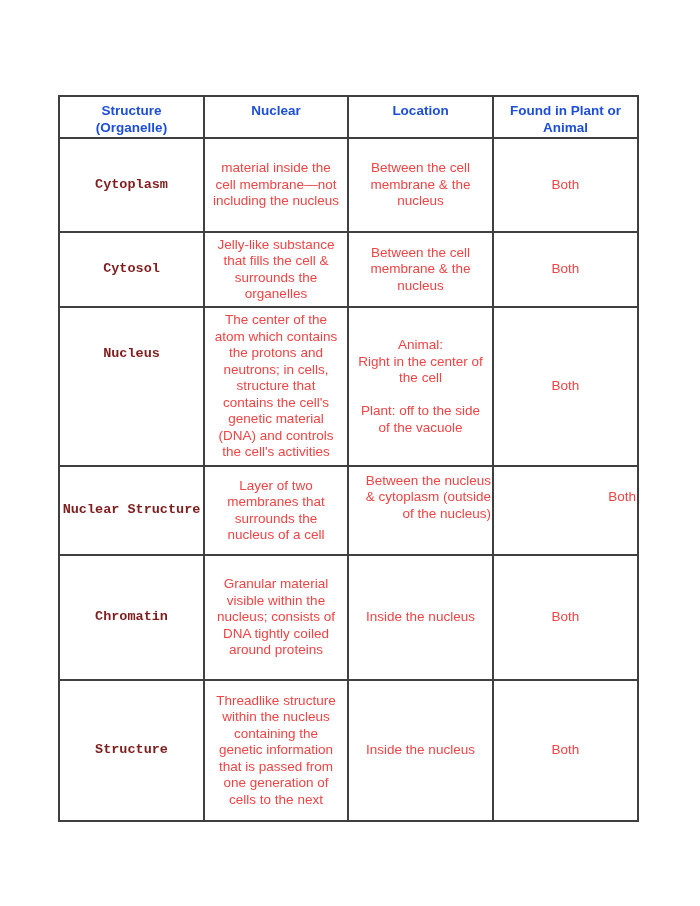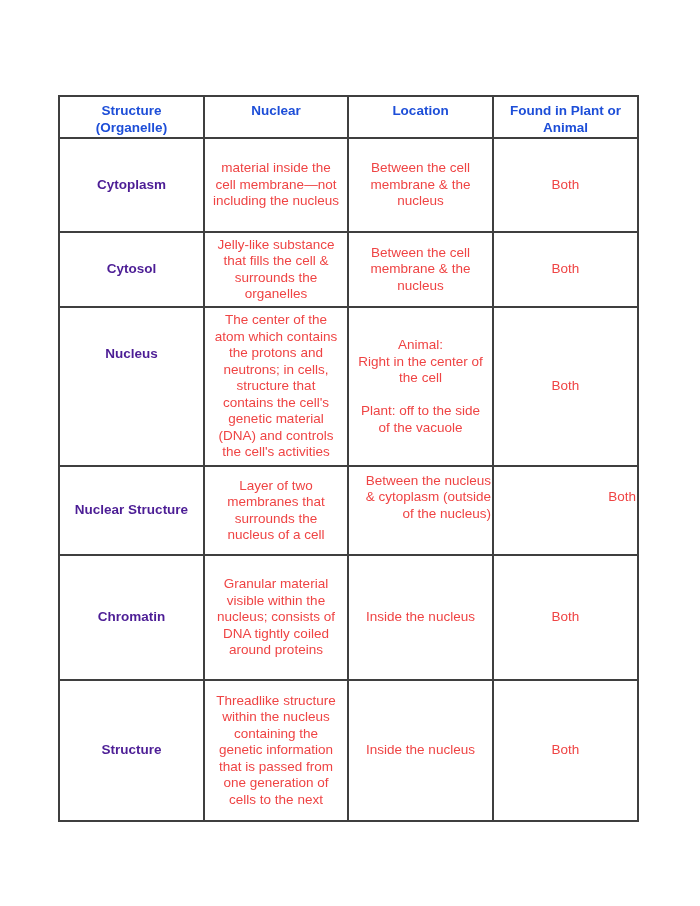--- a/index.html
+++ b/index.html
@@ -56,21 +56,22 @@
   }
   td { vertical-align: middle; }
   .cell-text {
     white-space: pre-line;
     font-size: 13.5px;
     line-height: 16.5px;
     padding: 0 1px;
   }
   td.structure .cell-text {
     font-weight: 700;
-    color: #4c1d95;
+    color: #7f1d1d;
+    font-family: Liberation Mono, monospace;
   }
   td.entry .cell-text {
     color: #ef4444;
   }
   tr.h-head { height: 42px; }
   tr.h-r1 { height: 94px; }
   tr.h-r2 { height: 75px; }
   tr.h-r3 { height: 159px; }
   tr.h-r4 { height: 89px; }
   tr.h-r5 { height: 125px; }

